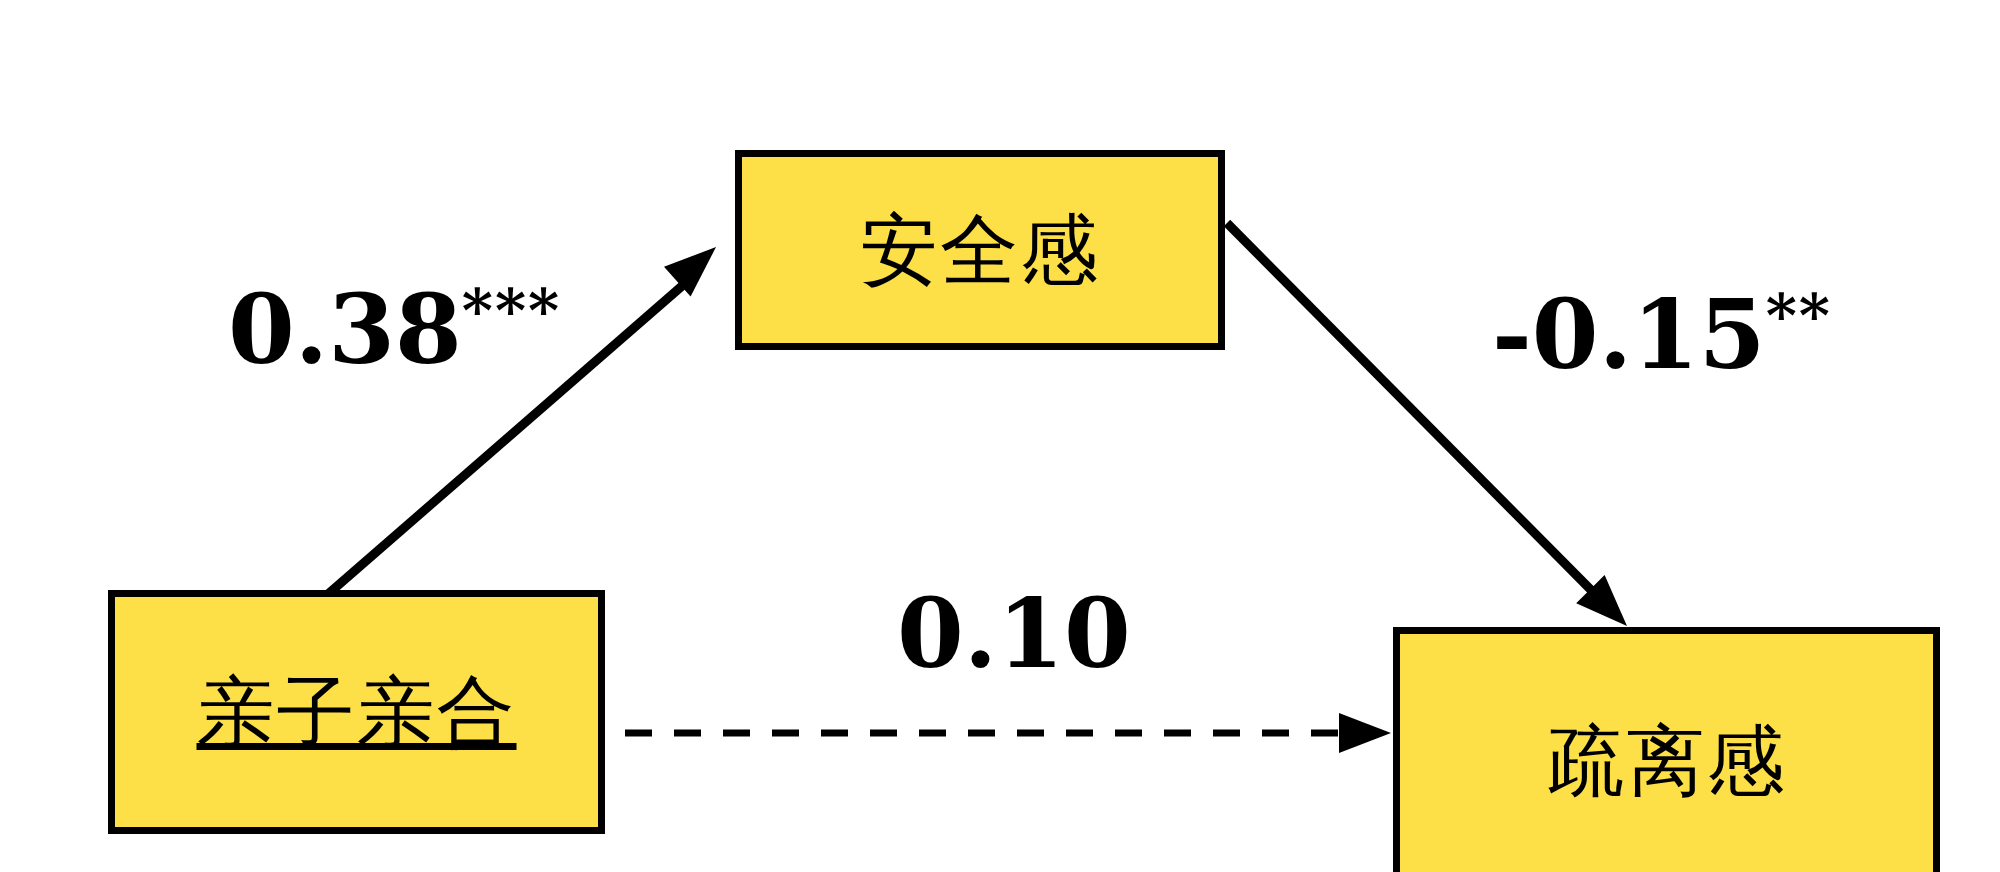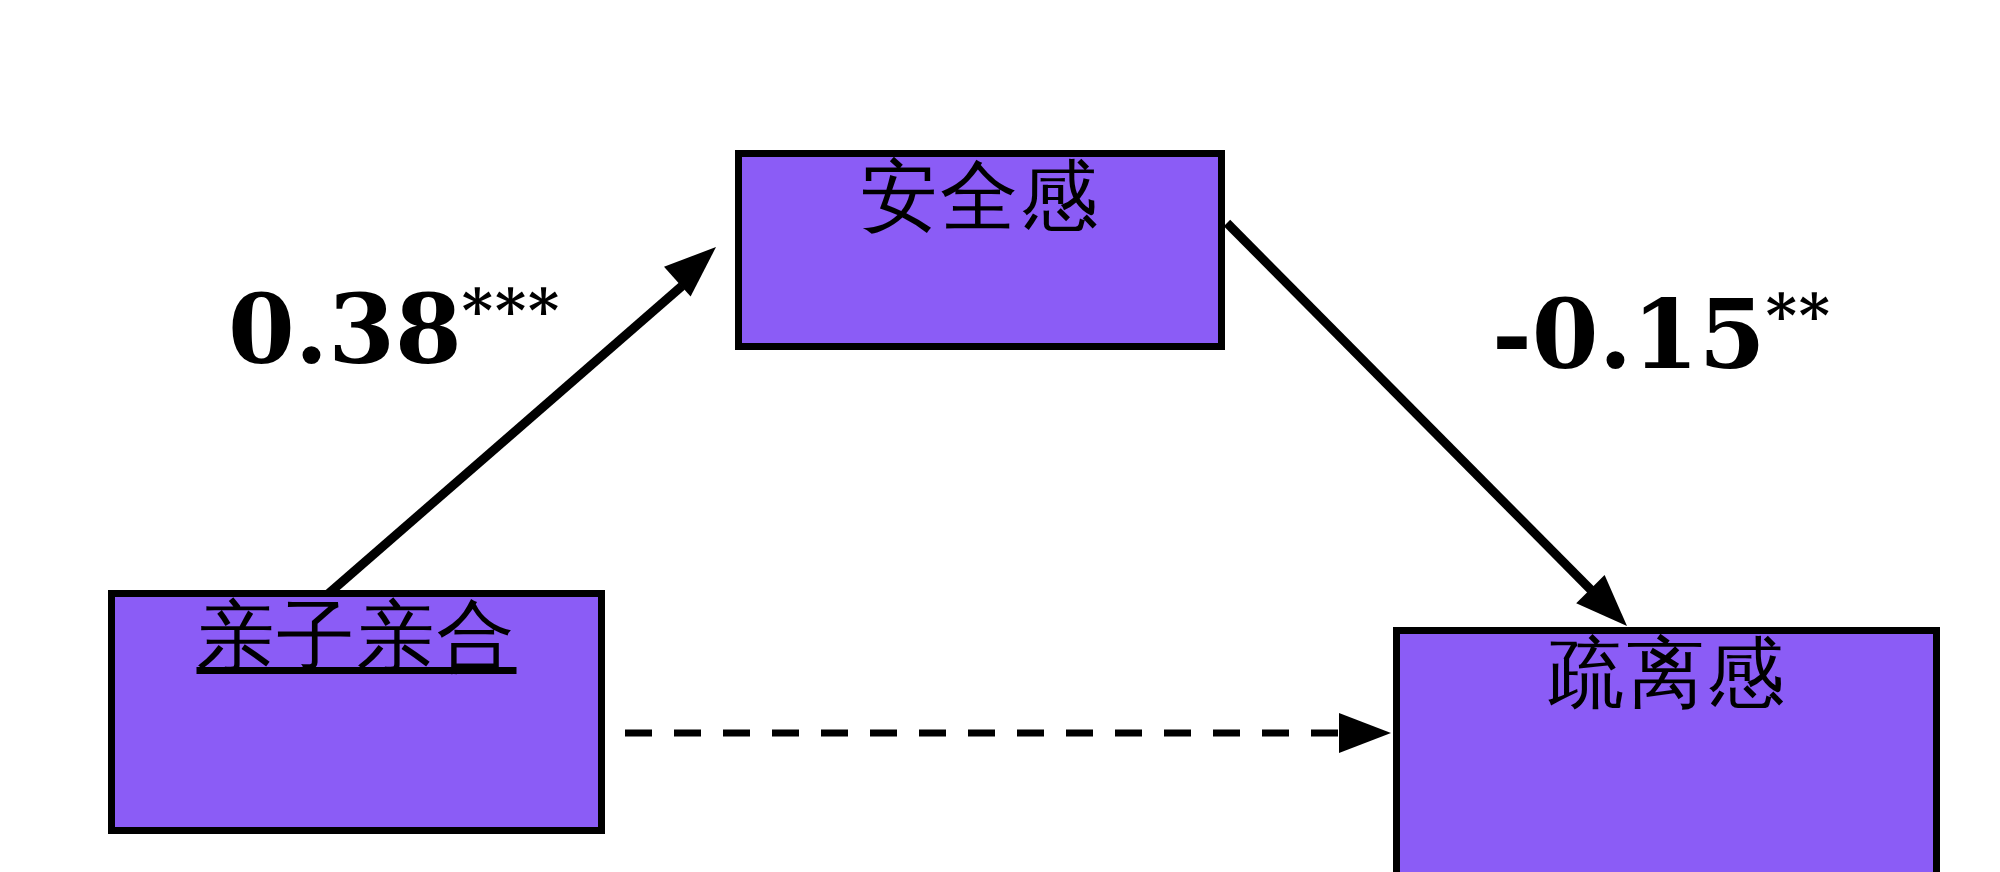--- a/index.html
+++ b/index.html
@@ -19,22 +19,23 @@
     position: absolute;
     left: 0;
     top: 0;
     width: 2000px;
     height: 872px;
   }
   .node {
     position: absolute;
     box-sizing: border-box;
     border: 7px solid #000000;
-    background: #8b5cf6;
+    background: #fde047;
     display: flex;
+    align-items: center;
     justify-content: center;
   }
   .node-label {
     font-size: 78px;
     line-height: 1;
     color: #000000;
     letter-spacing: 2px;
     white-space: nowrap;
   }
   .node-mediator { left: 735px; top: 150px; width: 490px; height: 200px; }
@@ -88,14 +89,17 @@
   </div>
 
   <div class="coef coef-a">
     <span>0.38</span><span class="stars">***</span>
   </div>
 
   <div class="coef coef-b">
     <span>-0.15</span><span class="stars">**</span>
   </div>
 
+  <div class="coef coef-c">
+    <span>0.10</span><span class="stars"></span>
+  </div>
 
 </div>
 
 </body></html>

